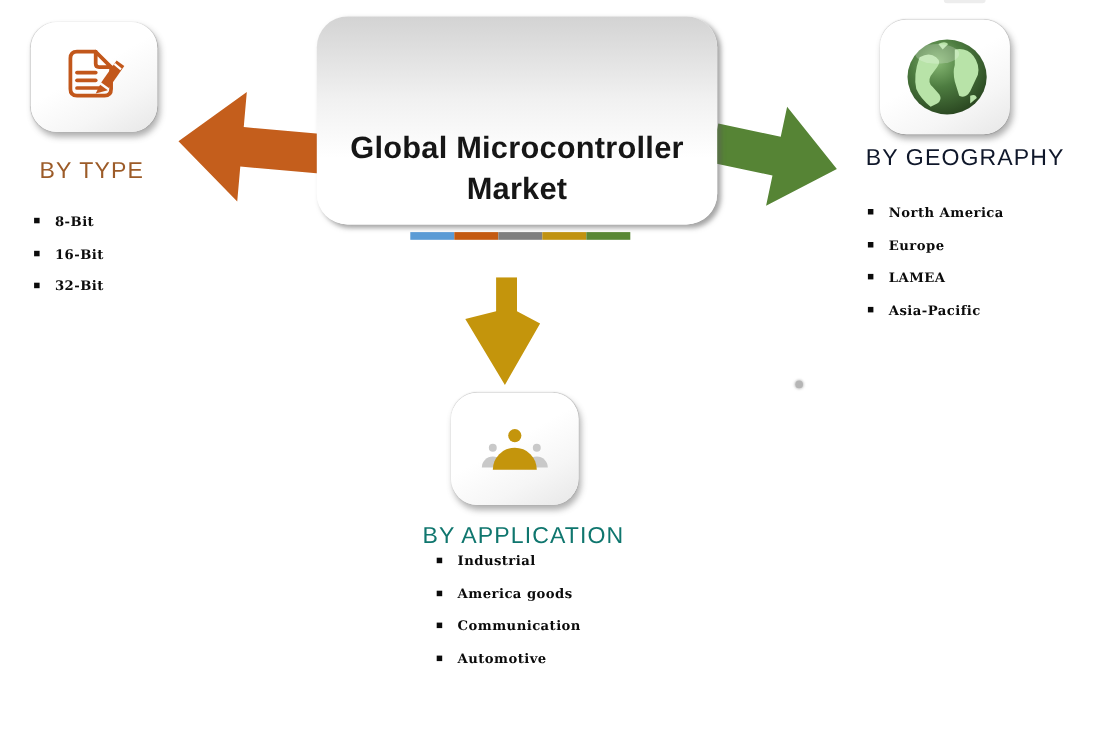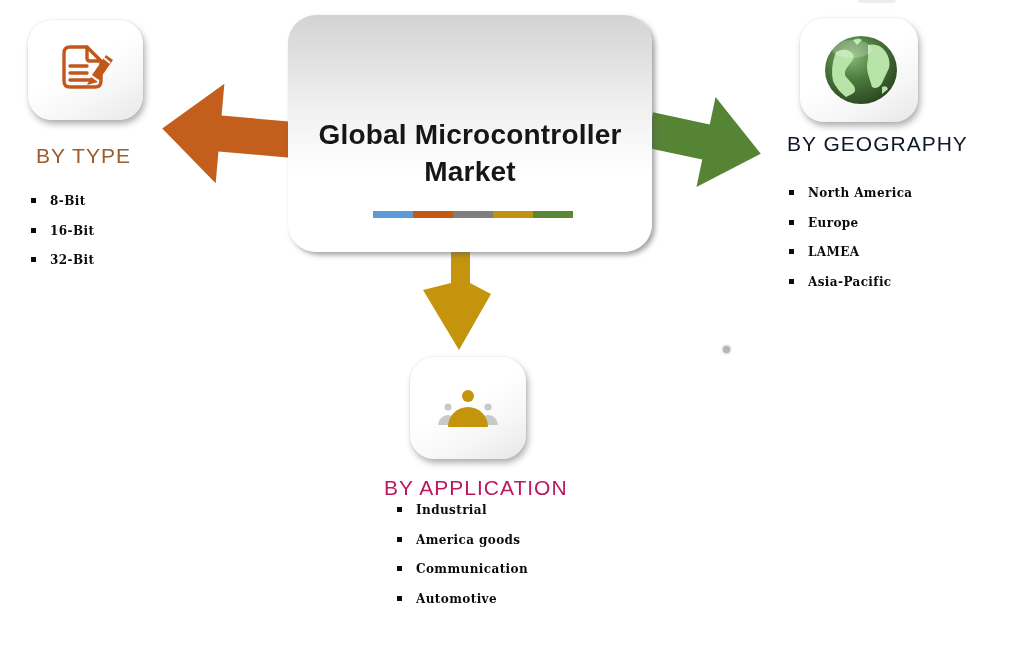--- a/index.html
+++ b/index.html
@@ -8,21 +8,21 @@
     position:relative;
     width:1014px; height:665px;
     background:#ffffff;
     overflow:hidden;
     font-family:"Liberation Sans", sans-serif;
   }
   .abs { position:absolute; }
 
   
   .center-box {
-    left:288px; top:15px; width:364px; height:237px;
+    left:288px; top:15px; width:364px; height:189px;
     border-radius:28px;
     background:linear-gradient(#d3d3d3 0%, #f1f1f1 40%, #ffffff 68%);
     box-shadow:3px 3px 5px rgba(90,90,90,.55);
     z-index:3;
   }
   .center-title {
     position:absolute; left:2px; right:2px; top:101px;
     text-align:center;
     font-size:28px; line-height:37px; font-weight:bold;
     color:#161616; letter-spacing:.2px;
@@ -196,21 +196,21 @@
       <path d="M2,40 a10,10 0 0 1 20,0 z"></path>
       <path d="M42,40 a10,10 0 0 1 20,0 z"></path>
     </g>
     <g fill="#C4950C">
       <circle cx="32" cy="11" r="6"></circle>
       <path d="M12,42 a20,20 0 0 1 40,0 z"></path>
     </g>
   </svg>
 </div>
 
-<div class="section-label" style="left: 384px; top: 476px; color: #be185d;">BY APPLICATION</div>
+<div class="section-label" style="left: 384px; top: 476px; color: #0f766e;">BY APPLICATION</div>
 
 <ul class="blist" style="left:397px; top:501px;">
   <li>
     <span class="sq"></span>
     <span class="txt">Industrial</span>
   </li>
   <li>
     <span class="sq"></span>
     <span class="txt">America goods</span>
   </li>

